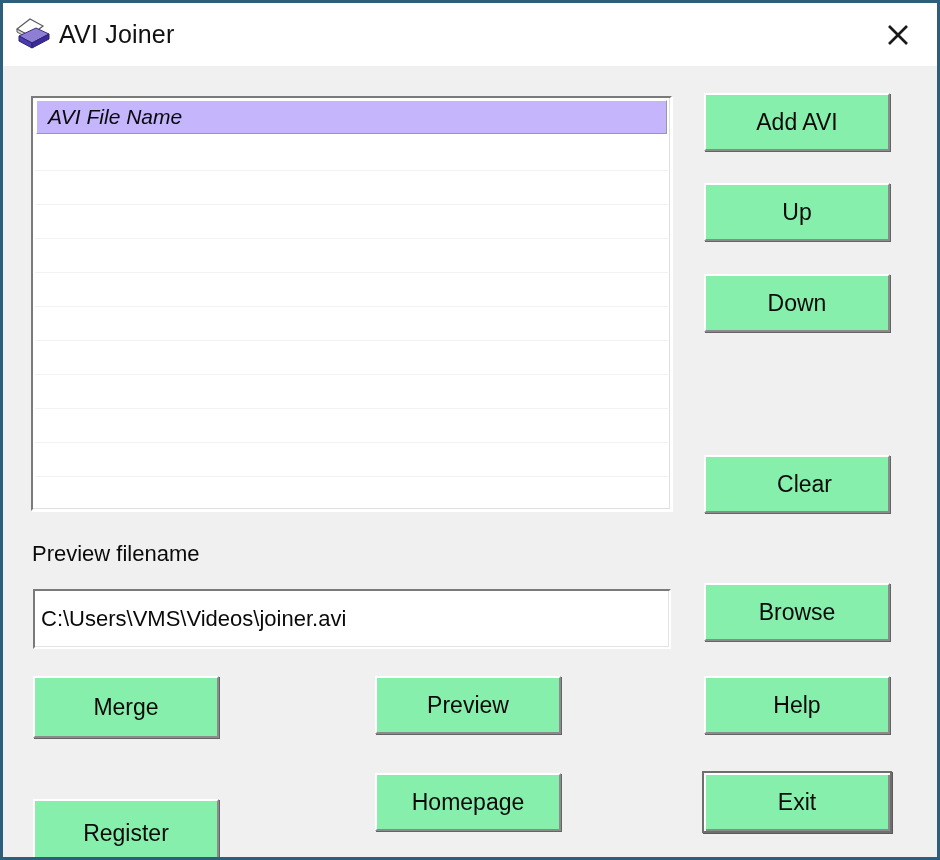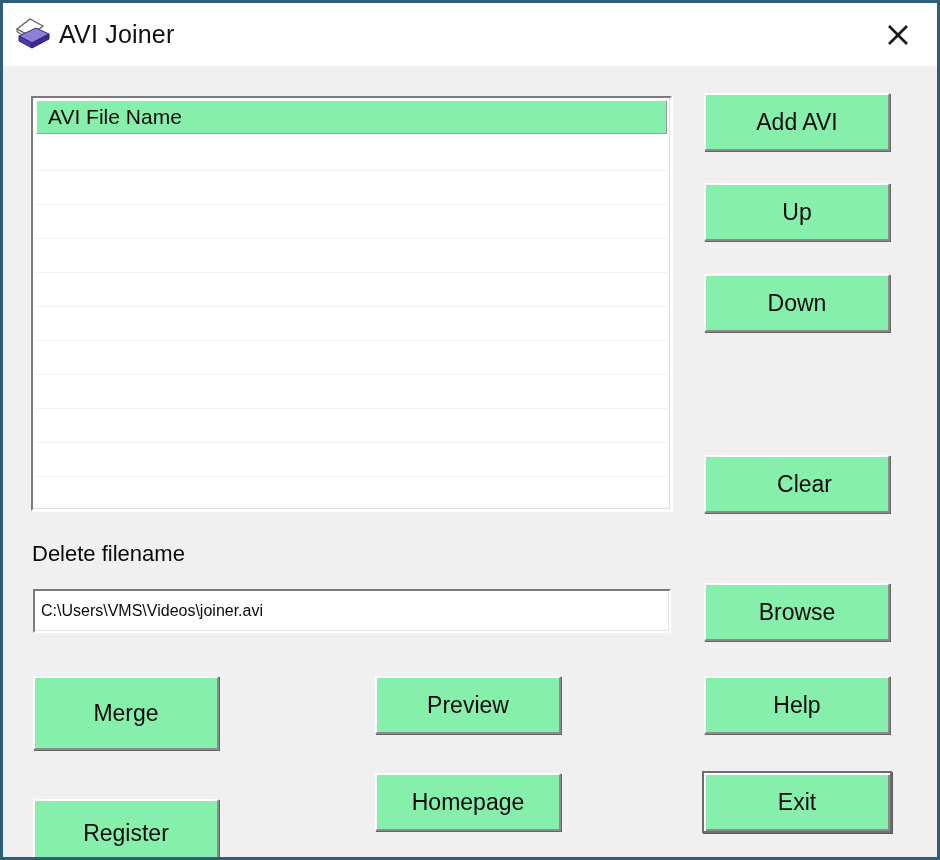--- a/index.html
+++ b/index.html
@@ -98,31 +98,32 @@
     position: absolute;
     left: 0; top: 0;
     right: 0;
     height: 36px;
     padding: 2px 3px 0 3px;
     box-sizing: border-box;
   }
   .col-header {
     height: 34px;
     box-sizing: border-box;
-    background: #86efac;
+    background: #c4b5fd;
     border-top: 1px solid #ffffff;
     border-left: 1px solid #ffffff;
     border-right: 1px solid #9a9a9a;
     border-bottom: 1px solid #9a9a9a;
     display: flex;
     align-items: center;
     padding-left: 11px;
     font-size: 21px;
     color: #0a0a0a;
     white-space: nowrap;
+    font-style: italic;
   }
   .list-rows {
     position: absolute;
     left: 2px;
     top: 39px;
     right: 2px;
     bottom: 2px;
     background: #ffffff;
     overflow: hidden;
   }
@@ -171,49 +172,49 @@
   .btn-add   { left: 701px; top: 27px;  width: 186px; height: 58px; }
   .btn-up    { left: 701px; top: 117px; width: 186px; height: 58px; }
   .btn-down  { left: 701px; top: 208px; width: 186px; height: 58px; }
   .btn-del   { left: 701px; top: 299px; width: 186px; height: 58px; }
   .btn-clear { left: 701px; top: 389px; width: 186px; height: 58px; padding-left: 15px; }
   .btn-browse{ left: 701px; top: 517px; width: 186px; height: 58px; }
   .btn-help  { left: 701px; top: 610px; width: 186px; height: 58px; }
   .btn-exit  { left: 699px; top: 705px; width: 190px; height: 62px; }
 
   
-  .btn-merge   { left: 30px;  top: 610px; width: 186px; height: 74px; }
+  .btn-merge   { left: 30px;  top: 610px; width: 186px; height: 62px; }
   .btn-preview { left: 372px; top: 610px; width: 186px; height: 58px; }
   .btn-register{ left: 30px;  top: 733px; width: 186px; height: 68px; }
   .btn-home    { left: 372px; top: 707px; width: 186px; height: 58px; }
 
   
   .field-label {
     position: absolute;
     left: 29px;
     top: 475px;
     font-size: 22px;
     color: #0a0a0a;
     white-space: nowrap;
   }
   .text-input {
     position: absolute;
     left: 30px;
     top: 523px;
     width: 638px;
-    height: 44px;
+    height: 60px;
     box-sizing: border-box;
     background: #ffffff;
     border-top: 2px solid #7a7a7a;
     border-left: 2px solid #7a7a7a;
     border-right: 2px solid #ffffff;
     border-bottom: 2px solid #ffffff;
     box-shadow: inset -1px -1px 0 #e3e3e3;
     font-family: "Liberation Sans", sans-serif;
-    font-size: 16px;
+    font-size: 22px;
     color: #0a0a0a;
     padding: 11px 6px;
     outline: none;
   }
 </style>
 </head>
 <body>
 
 <div class="window">
 
@@ -261,21 +262,21 @@
         <div class="list-row"></div>
         <div class="list-row"></div>
       </div>
     </div>
 
     <button class="btn btn-add">Add AVI</button>
     <button class="btn btn-up">Up</button>
     <button class="btn btn-down">Down</button>
     <button class="btn btn-clear">Clear</button>
 
-    <div class="field-label">Delete filename</div>
+    <div class="field-label">Preview filename</div>
 
     <input class="text-input" type="text" value="C:\Users\VMS\Videos\joiner.avi" style="">
 
     <button class="btn btn-browse">Browse</button>
 
     <button class="btn btn-merge">Merge</button>
     <button class="btn btn-preview">Preview</button>
     <button class="btn btn-help">Help</button>
     <button class="btn btn-register">Register</button>
     <button class="btn btn-home">Homepage</button>

